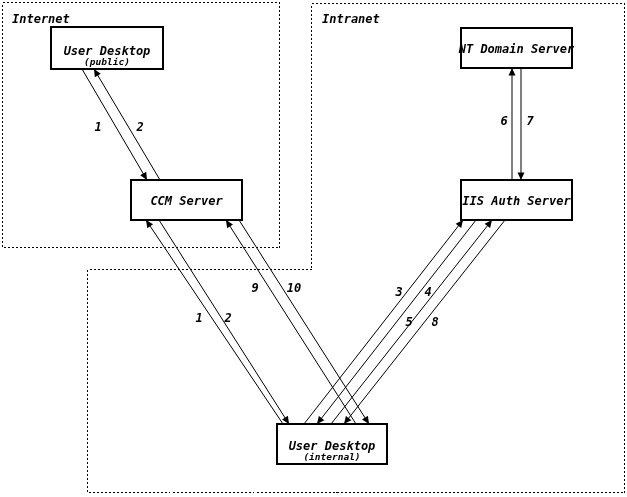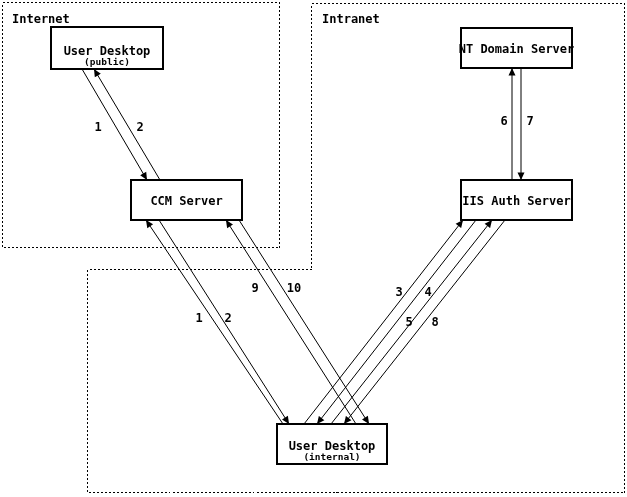--- a/index.html
+++ b/index.html
@@ -1,16 +1,16 @@
 <!DOCTYPE html>
 <html><head>
 <meta charset="utf-8">
 <style>
   html, body { margin: 0; padding: 0; background: #ffffff; }
-  #stage { width: 627px; height: 497px; position: relative; background: #ffffff; }
+  #stage { width: 627px; height: 497px; position: relative; background: #ffffff; font-style: italic; }
   svg { display: block; }
   text {
     font-family: "DejaVu Sans Mono", "Liberation Mono", monospace;
     font-weight: bold;
     fill: #000000;
   }
   .region-outline {
     fill: none;
     stroke: #000000;
     stroke-width: 1;

